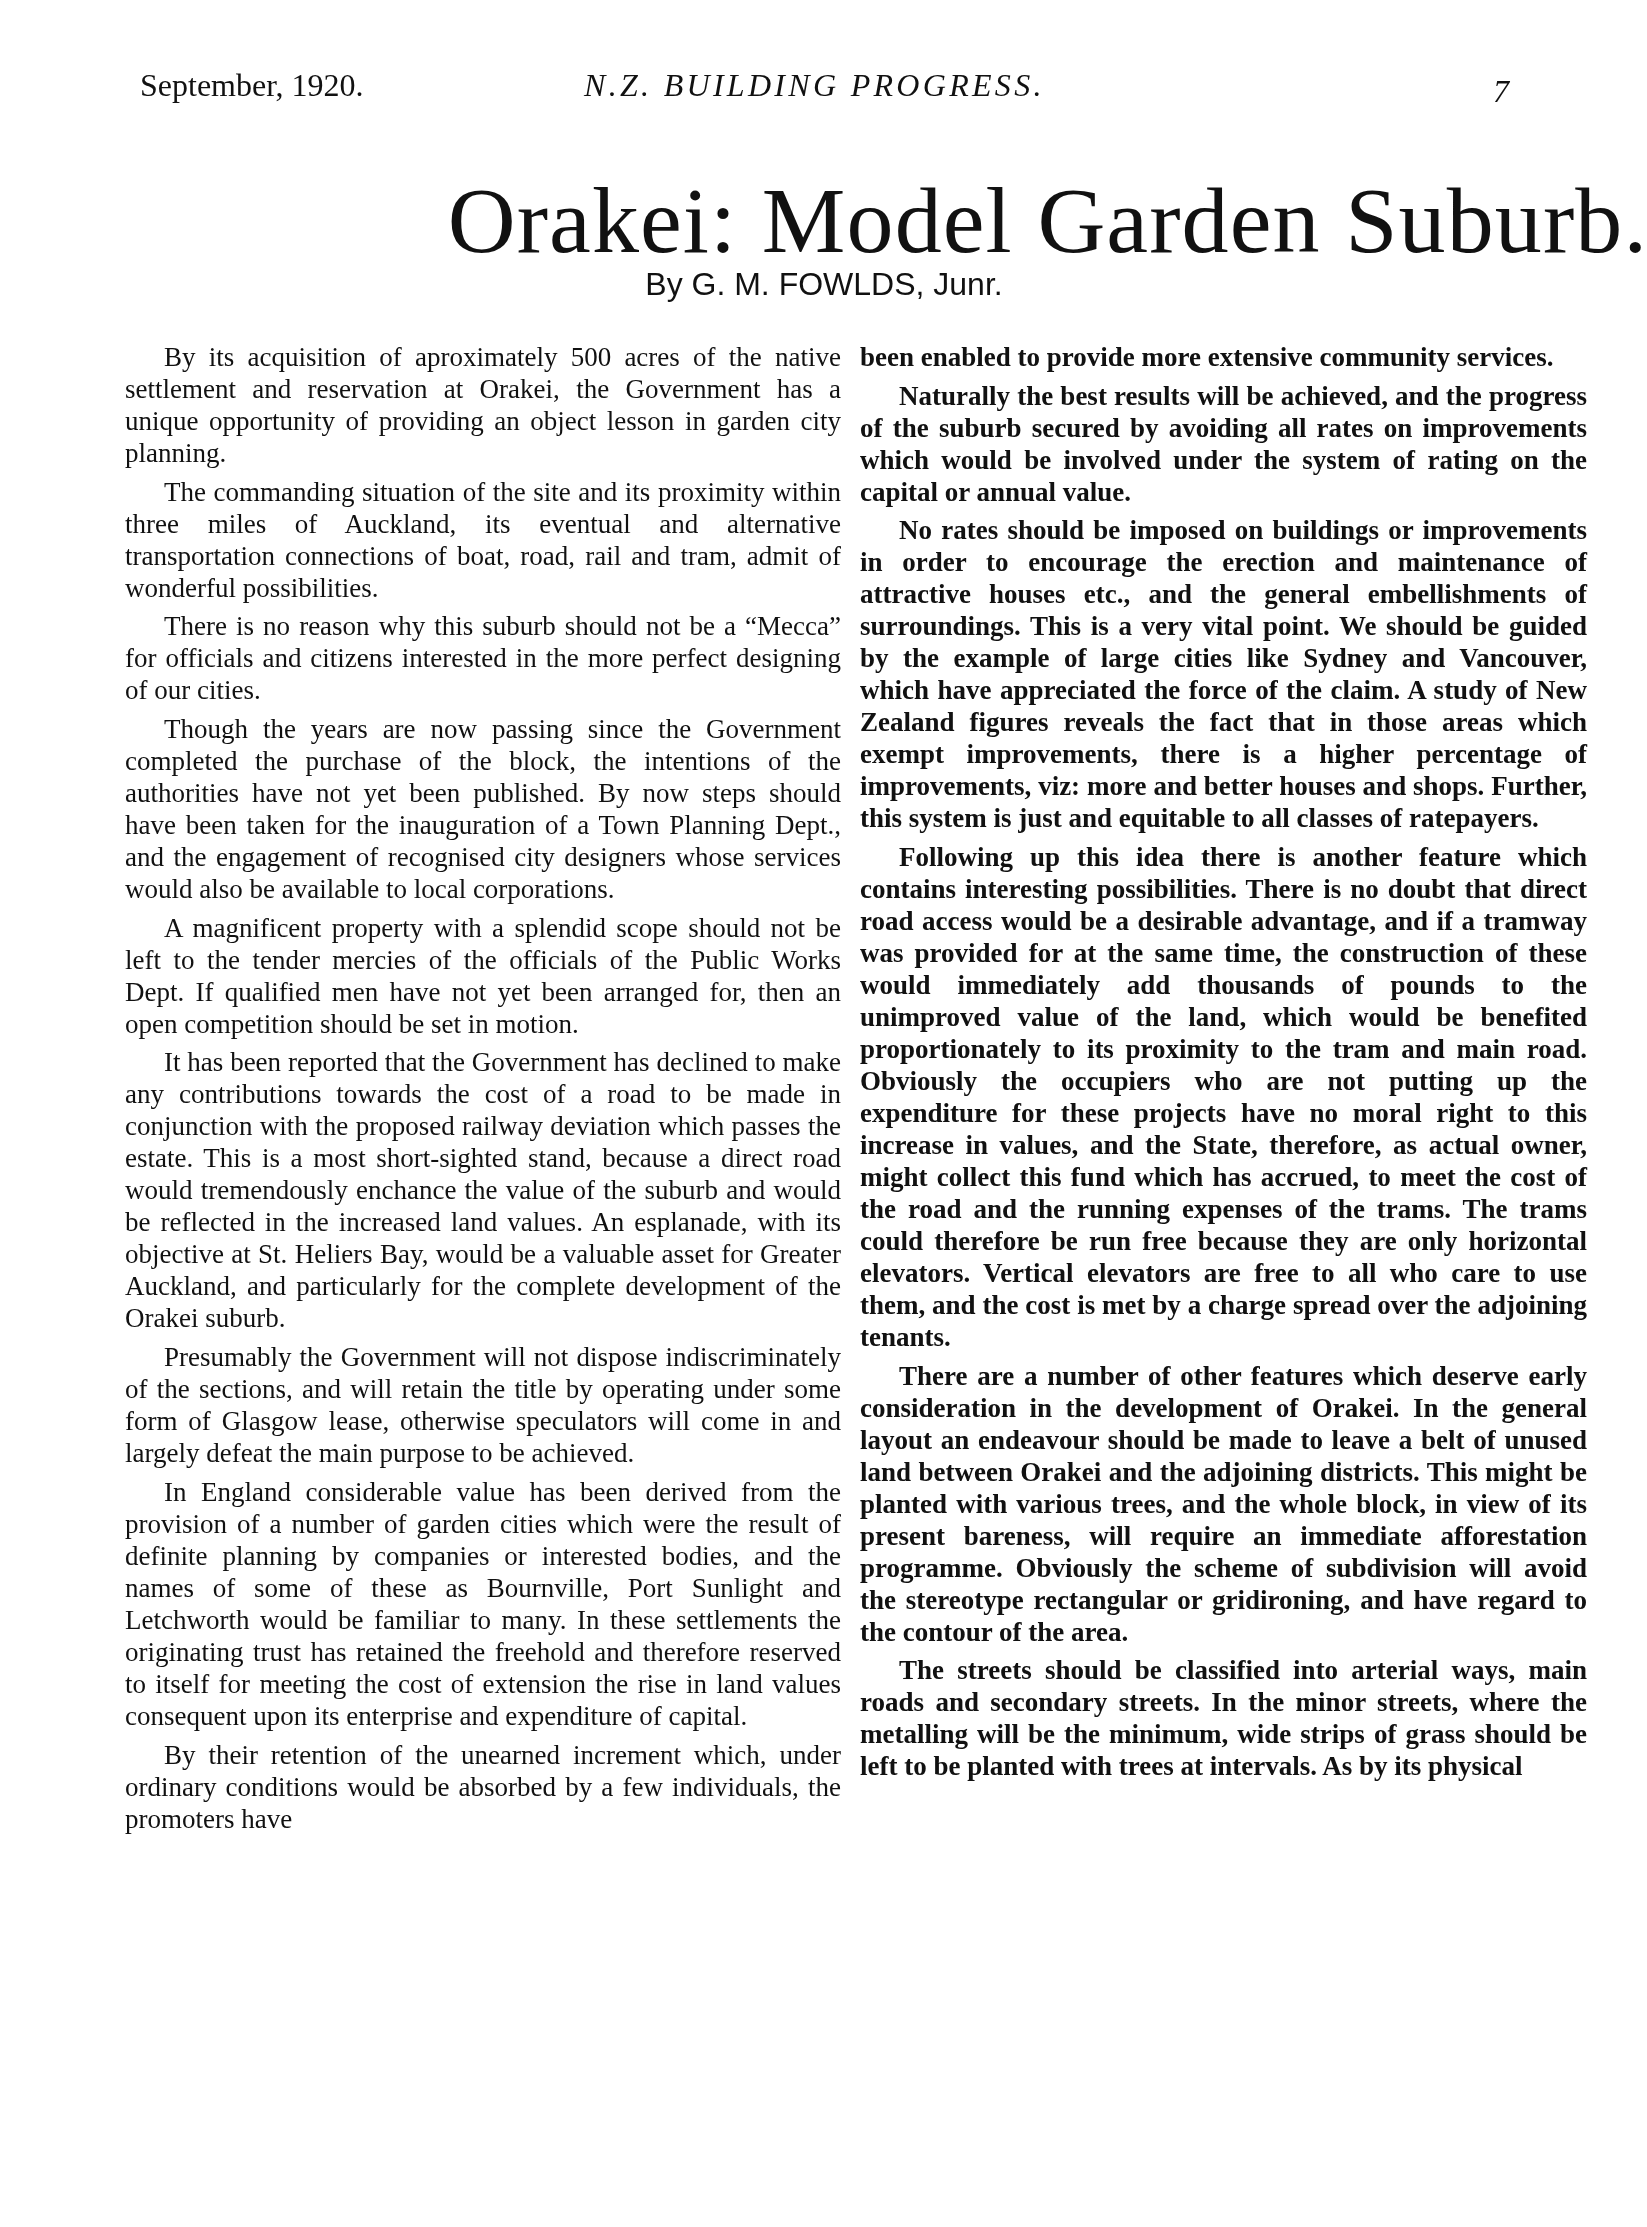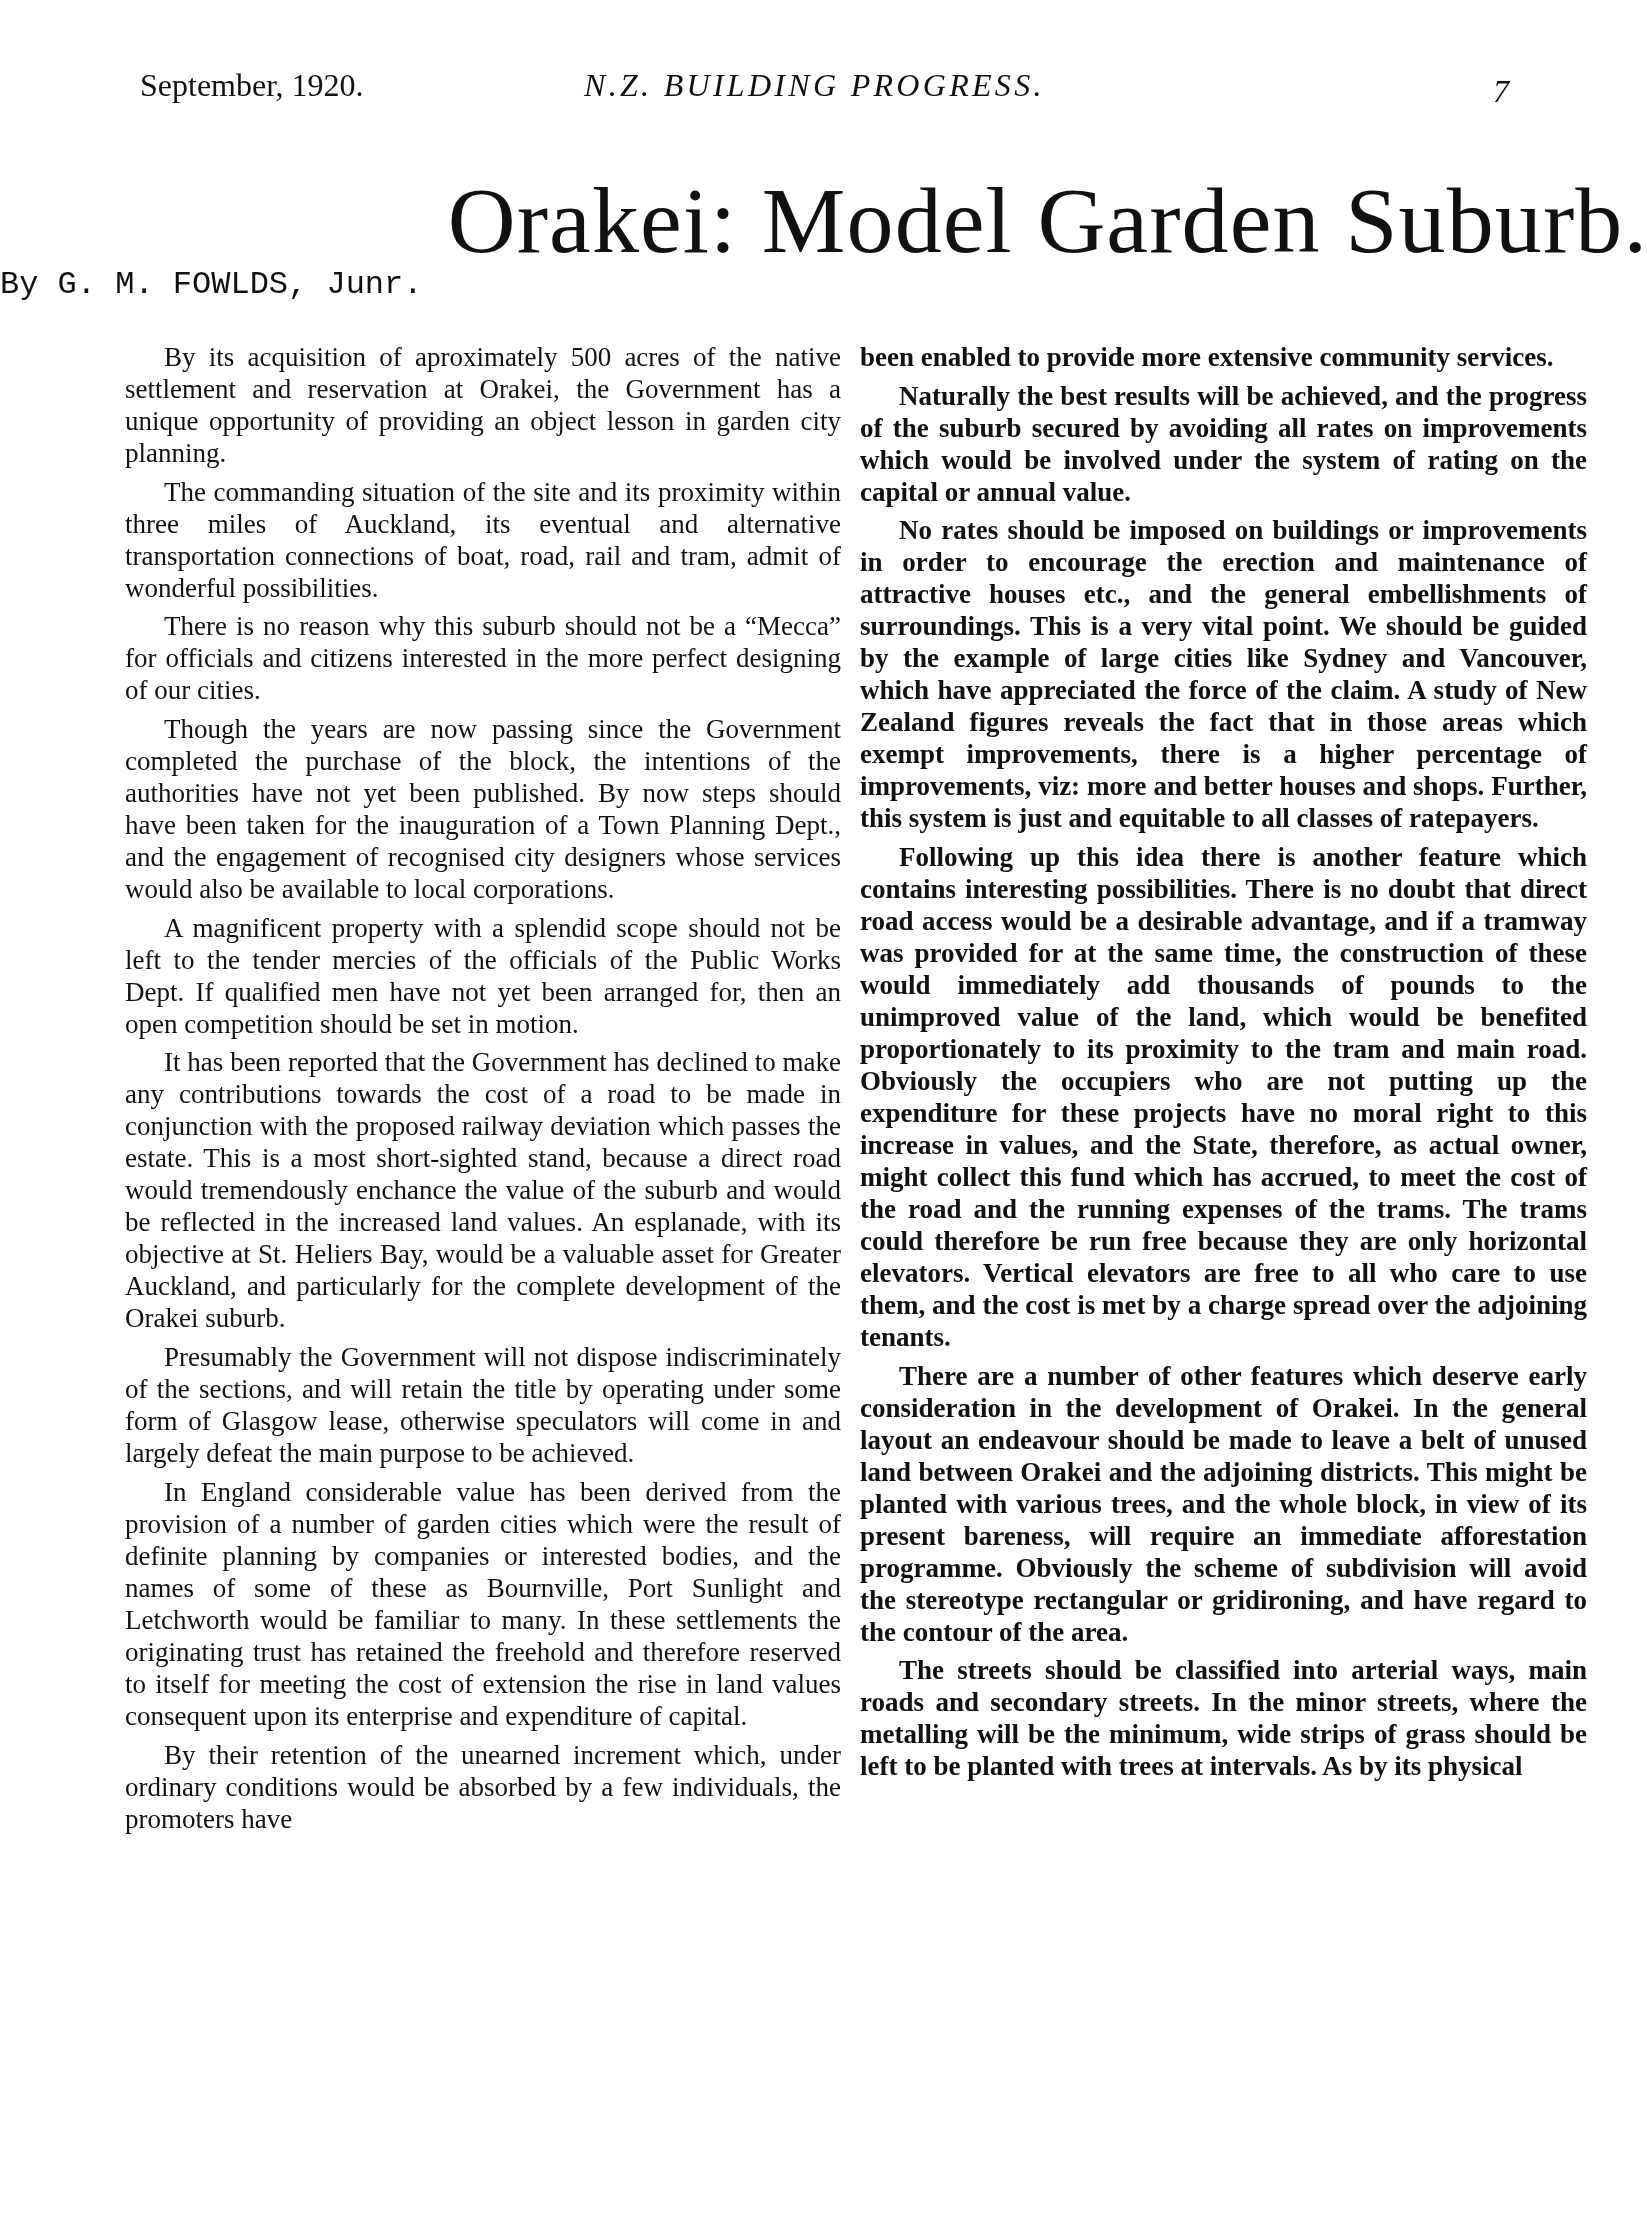--- a/index.html
+++ b/index.html
@@ -2,21 +2,21 @@
 <html style="font-size:9px"><head>
 <meta charset="utf-8">
 <style>
   html, body { margin: 0; padding: 0; background: #ffffff; }
   body { width: 1648px; height: 2227px; position: relative; overflow: hidden; color: #111; font-family: "Liberation Serif", "DejaVu Serif", serif; }
   .running-head { position: absolute; top: 67px; left: 117px; right: 139px; height: 44px; font-size: 32px; margin-left: 23px; }
   .rh-date { position: absolute; left: 0; top: 0; }
   .rh-pub { position: absolute; left: 444px; top: 0; font-style: italic; letter-spacing: 3.3px; text-align: center; }
   .rh-page { position: absolute; right: 0; top: 5.5px; font-style: italic; }
   .title { position: absolute; top: 166px; left: 0; width: 100%; text-align: right; font-size: 94px; letter-spacing: 1.1px; }
-  .byline { position: absolute; top: 266px; left: 0; width: 100%; text-align: left; font-size: 32px; font-family: Liberation Mono, monospace; }
+  .byline { position: absolute; top: 266px; left: 0; width: 100%; text-align: center; font-size: 32px; font-family: Liberation Sans, sans-serif; }
   .col { position: absolute; top: 341px; width: 716px; font-size: 27px; line-height: 32px; text-align: justify; hyphens: manual; }
   .col-left { left: 117px; margin-left: 8px; }
   .col-right { left: 860px; width: 727px; font-weight: bold; }
   .col p { margin: 0 0 6.7px 0; text-indent: 39px; }
   .col p.cont { text-indent: 0; }
 </style>
 </head>
 <body>
 
 <div class="running-head">

